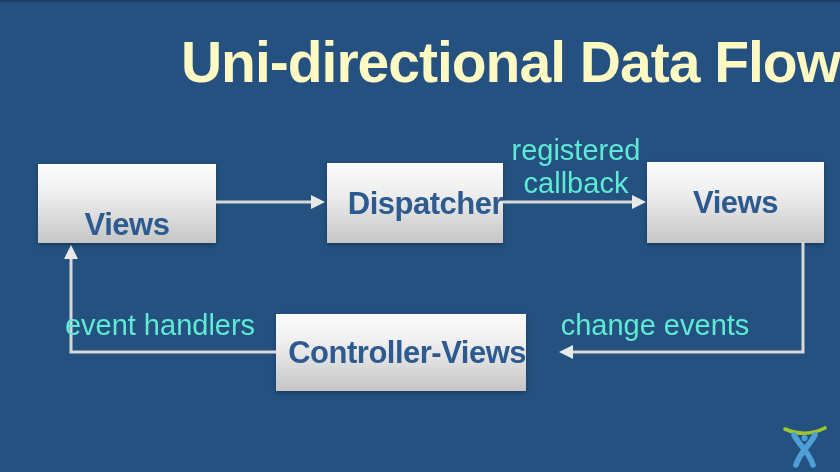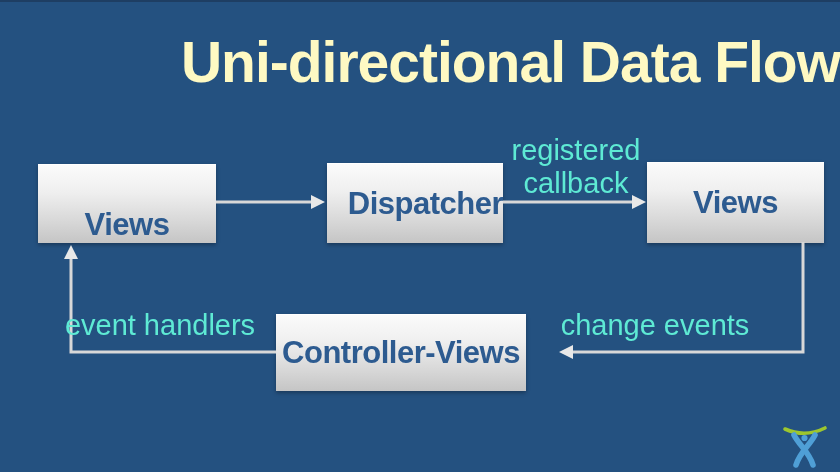--- a/index.html
+++ b/index.html
@@ -39,21 +39,21 @@
     border-top: 1px solid #ffffff;
     box-shadow: 0 2px 4px rgba(0,0,0,0.30);
     color: #2d5b90;
     font-weight: bold;
     font-size: 31px;
     letter-spacing: -0.5px;
   }
   .node-views        { left: 38px;  top: 164px; width: 178px; height: 78px; align-items: flex-end; }
   .node-dispatcher   { left: 327px; top: 163px; width: 176px; height: 79px; justify-content: flex-end; }
   .node-stores       { left: 647px; top: 162px; width: 177px; height: 80px; }
-  .node-controller   { left: 276px; top: 314px; width: 250px; height: 76px; }
+  .node-controller   { left: 276px; top: 314px; width: 250px; height: 76px; justify-content: flex-end; }
 
   .edge-label {
     position: absolute;
     color: #5eead4;
     font-size: 29px;
     text-align: center;
     transform: translate(-50%, -50%);
     line-height: 1.14;
     white-space: nowrap;
   }

